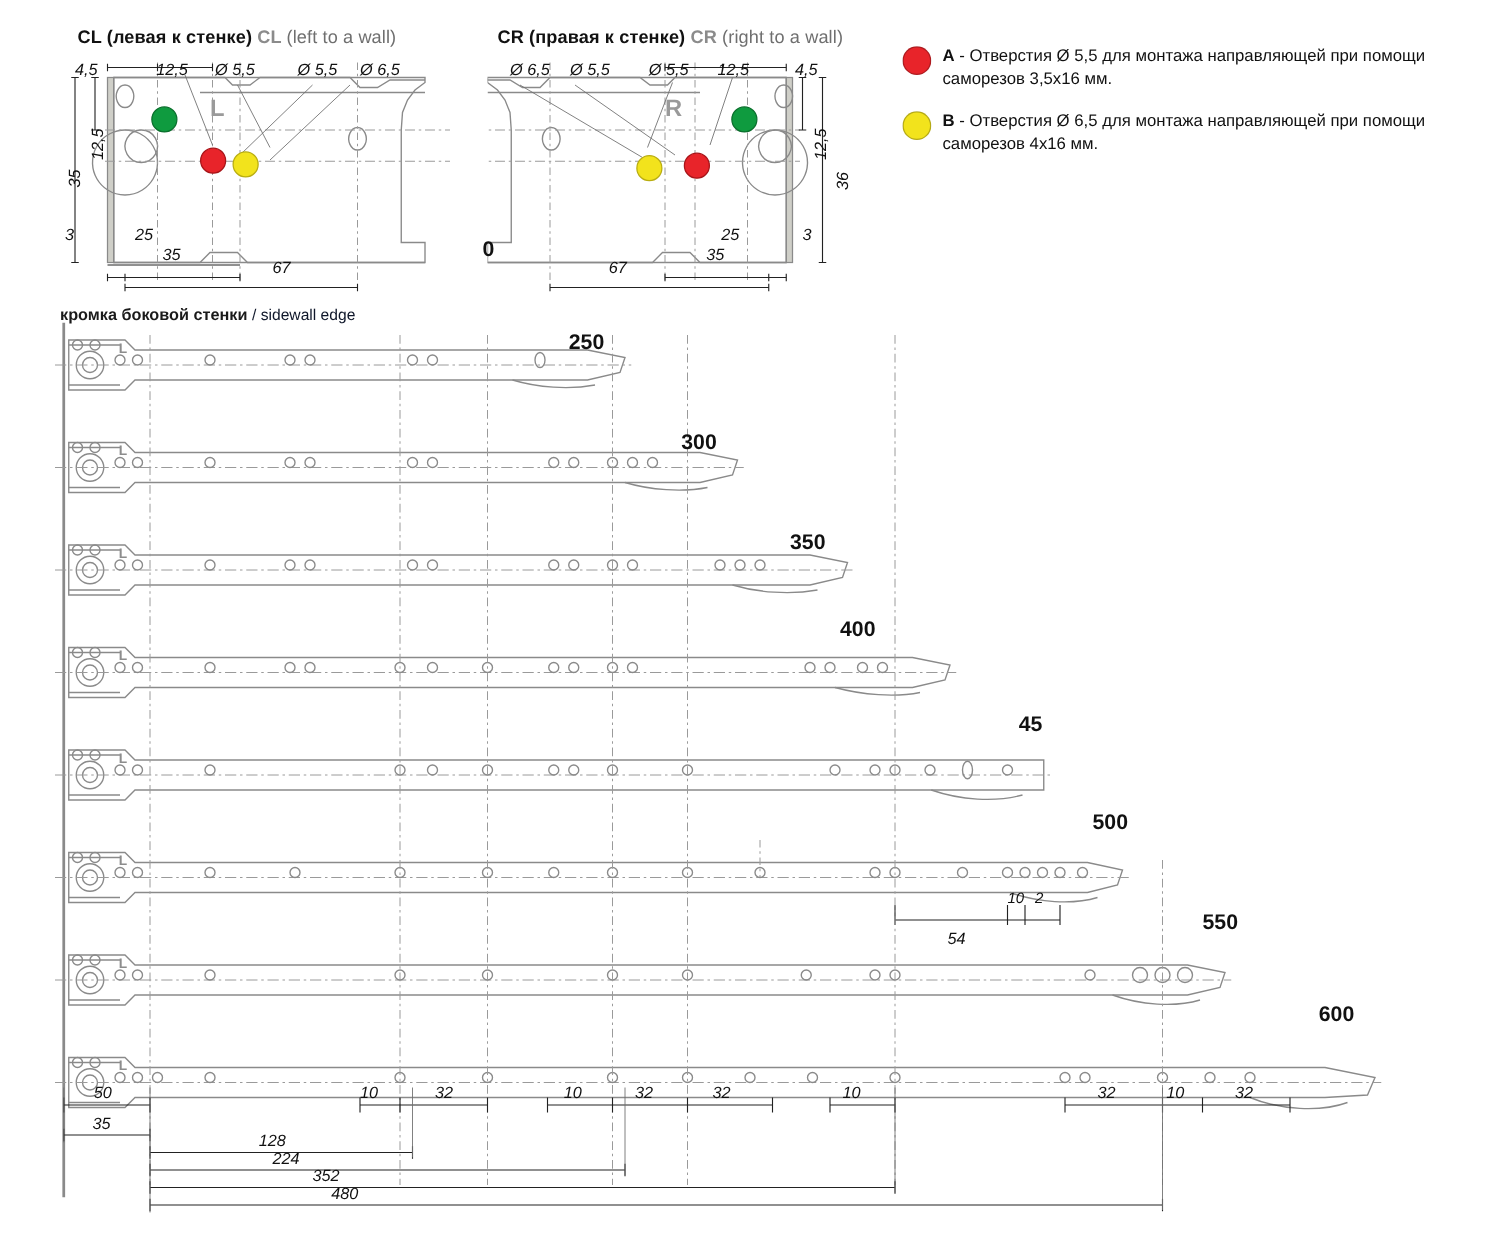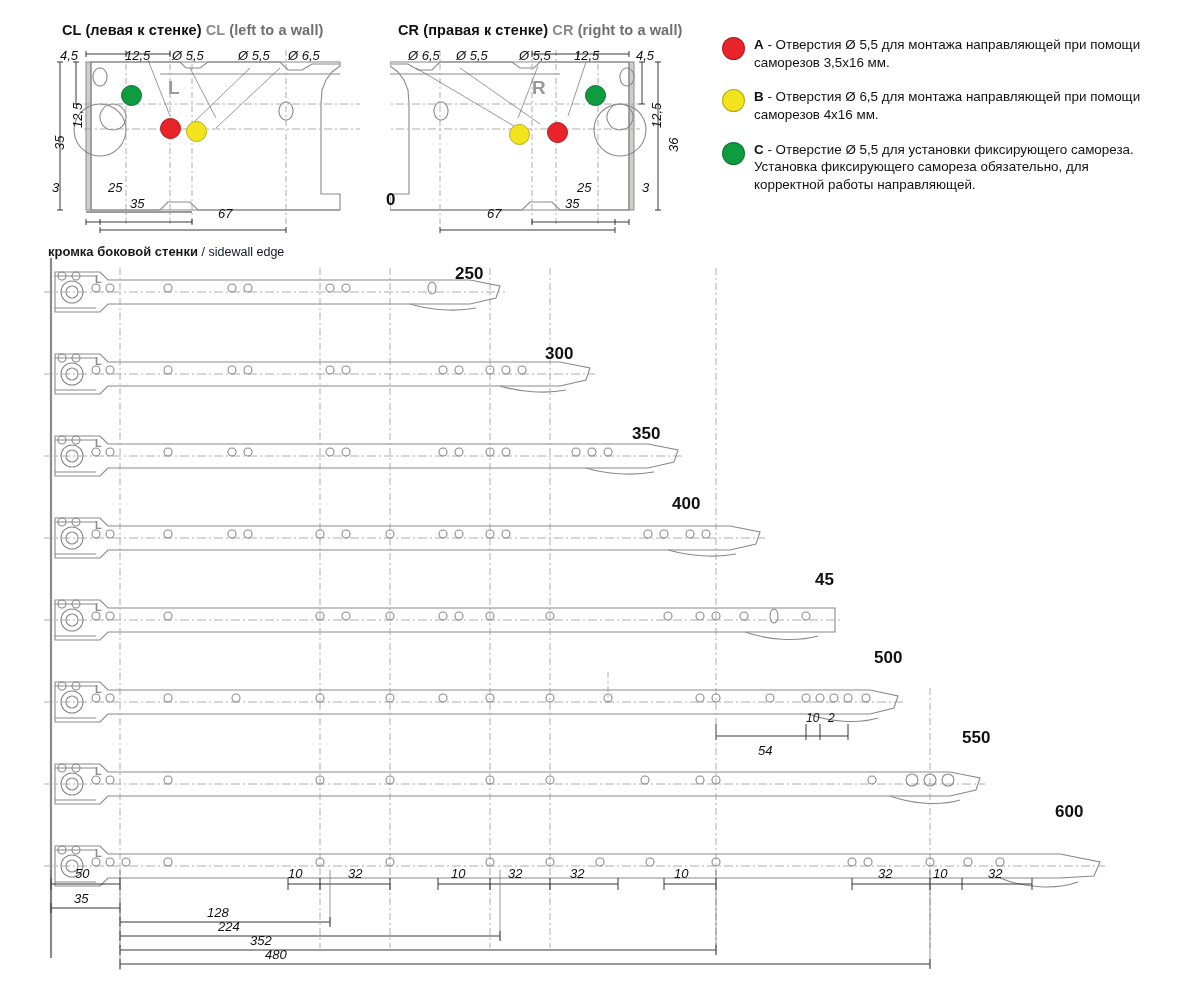--- a/index.html
+++ b/index.html
@@ -22,21 +22,21 @@
 
   
   .hdr {
     font-size: 14.5px;
     font-weight: bold;
     letter-spacing: 0.1px;
     white-space: nowrap;
   }
   .hdr .ru { color: #111; }
   .hdr .en { color: #8b8b8b; font-weight: bold; }
-  .hdr .light { color: #6f6f6f; font-weight: bold; }
+  .hdr .light { color: #6f6f6f; font-weight: normal; }
 
   .subhdr {
     font-size: 13px;
     font-weight: bold;
     white-space: nowrap;
   }
   .subhdr .en { color: #0f172a; font-weight: normal; font-size: 12.5px; }
 
   
   .dim {
@@ -247,27 +247,20 @@
         <span>- Отверстия Ø 5,5 для монтажа направляющей при помощи саморезов 3,5x16 мм.</span>
       </div>
     </div>
     <div class="legend-row">
       <div class="dot" style="background:#f2e31c;"></div>
       <div class="legend-text">
         <b>B</b>
         <span>- Отверстия Ø 6,5 для монтажа направляющей при помощи саморезов 4x16 мм.</span>
       </div>
     </div>
-    <div class="legend-row">
-      <div class="dot" style="background:#0f9b3f;"></div>
-      <div class="legend-text">
-        <b>C</b>
-        <span>- Отверстие Ø 5,5 для установки фиксирующего самореза. Установка фиксирующего самореза обязательно, для корректной работы направляющей.</span>
-      </div>
-    </div>
   </div>
 
   <div class="abs subhdr" style="left:48px; top:244px;">
     <span>кромка боковой стенки</span>
     <span class="en">/ sidewall edge</span>
   </div>
 
   <svg class="abs" style="left:0px; top:258px;" width="1200" height="700">
 
     <line x1="51" y1="0" x2="51" y2="700" stroke="#8a8a8a" stroke-width="2.2"></line>

